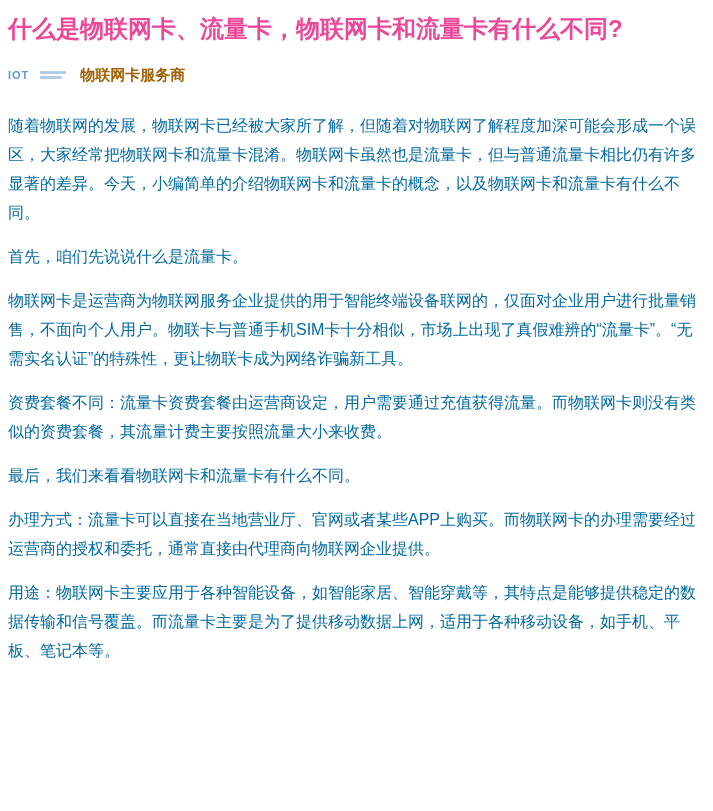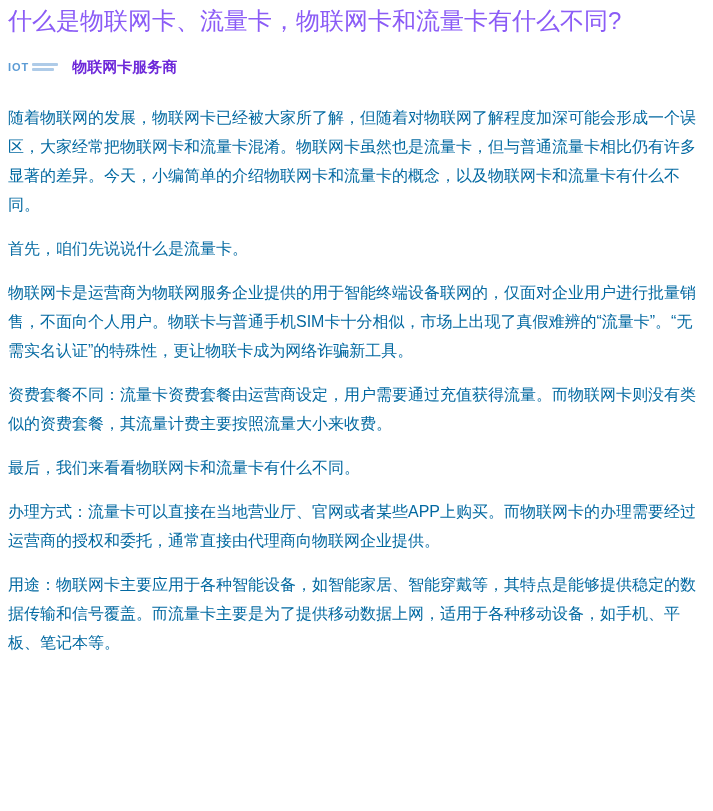--- a/index.html
+++ b/index.html
@@ -10,36 +10,36 @@
   body {
     width: 713px;
     height: 811px;
     overflow: hidden;
     font-family: "Liberation Sans", sans-serif;
   }
   .container {
     padding: 0 8px;
   }
   h1.title {
-    margin: 4px 0 0 0;
+    margin: 12px 0 0 0;
     font-size: 24px;
     line-height: 33px;
-    font-weight: 400;
-    color: #8b5cf6;
+    font-weight: 700;
+    color: #ec4899;
   }
   .byline {
     margin-top: 21px;
     height: 18px;
     display: flex;
     align-items: center;
   }
   .logo {
     display: inline-flex;
     align-items: center;
-    gap: 3px;
+    gap: 11px;
     margin-right: 14px;
     cursor: pointer;
   }
   .logo-iot {
     color: #5b9bd5;
     font-weight: 700;
     font-size: 11px;
     line-height: 11px;
     letter-spacing: 1px;
   }
@@ -52,21 +52,21 @@
     display: block;
     height: 3px;
     background: #aecbe8;
     border-radius: 1px;
   }
   .logo-lines i:first-child { width: 26px; }
   .logo-lines i:last-child  { width: 22px; }
   .source {
     font-size: 15px;
     font-weight: 700;
-    color: #6d28d9;
+    color: #a16207;
     cursor: pointer;
   }
   p.para {
     margin: 15px 0;
     font-size: 16px;
     line-height: 29px;
     color: #0369a1;
     word-break: break-all;
   }
   p.para.first {

